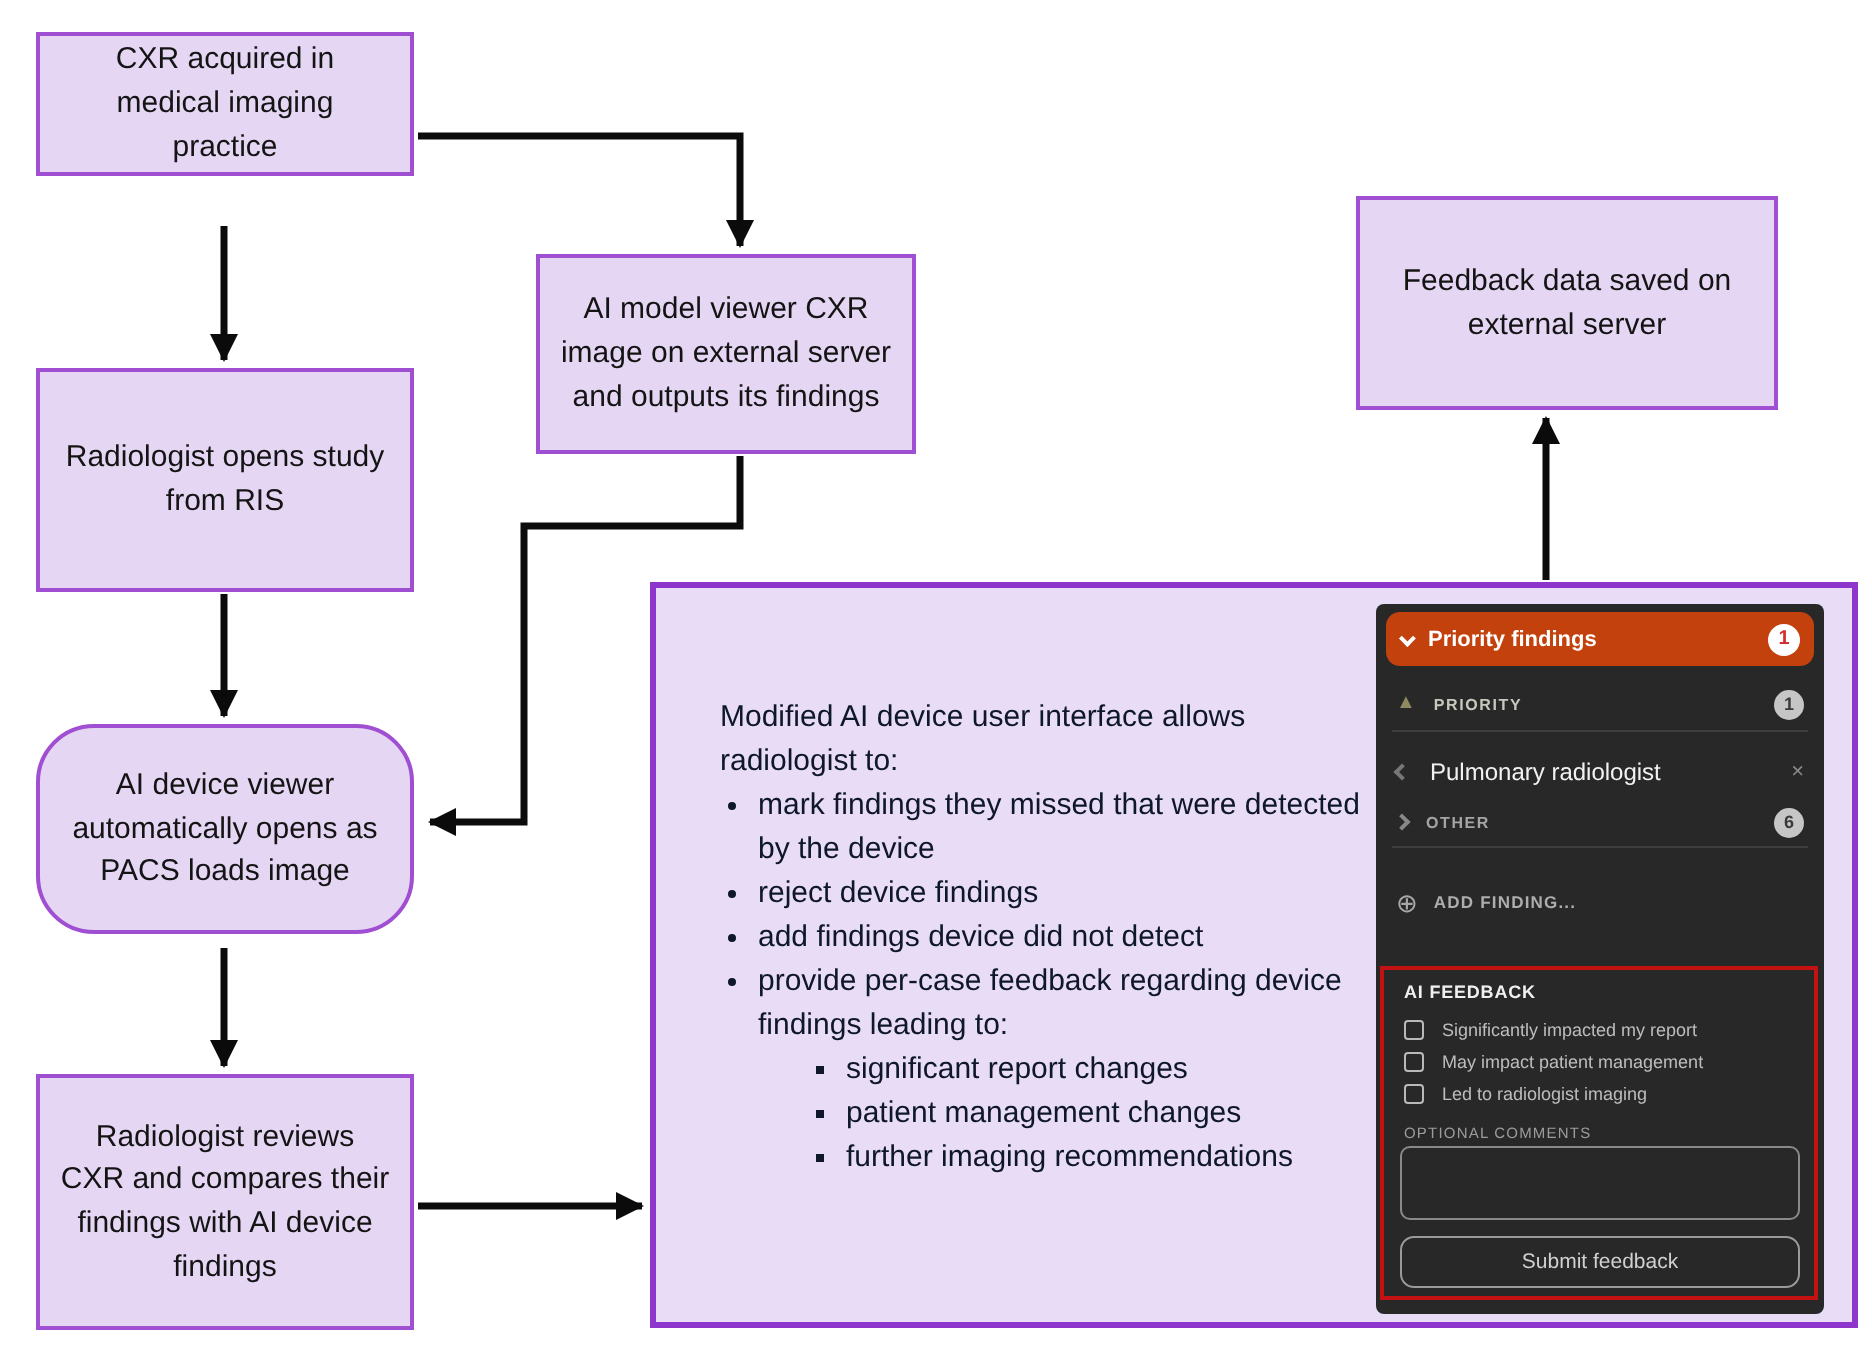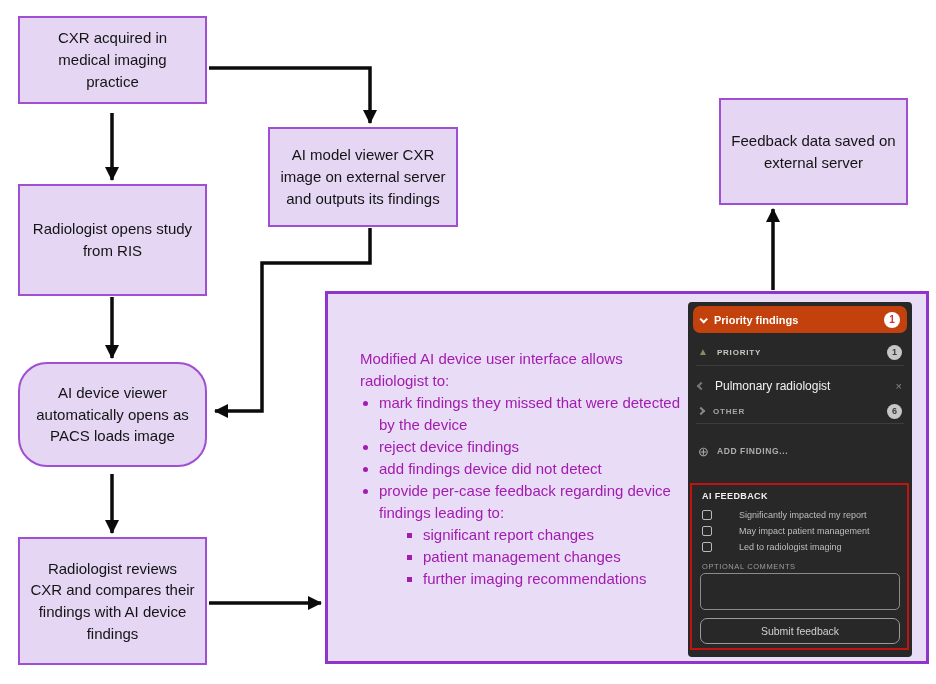--- a/index.html
+++ b/index.html
@@ -10,35 +10,35 @@
   }
   svg.arrows{position:absolute;left:0;top:0;width:936px;height:684px;z-index:1;}
 
   
   .fbox{
     position:absolute;z-index:2;
     background:#E5D6F4;border:2px solid #A04ED2;
     display:flex;align-items:center;justify-content:center;
     text-align:center;font-size:15px;line-height:1.45;padding:4px 10px;color:#141414;
   }
-  .b-cxr{left:18px;top:16px;width:189px;height:88px;}
+  .b-cxr{left:18px;top:16px;width:189px;height:72px;}
   .b-ris{left:18px;top:184px;width:189px;height:112px;}
   .b-viewer{left:18px;top:362px;width:189px;height:105px;border-radius:29px;}
   .b-review{left:18px;top:537px;width:189px;height:128px;}
   .b-model{left:268px;top:127px;width:190px;height:100px;}
-  .b-saved{left:678px;top:98px;width:189px;height:107px;margin-left:41px;}
+  .b-saved{left:678px;top:98px;width:211px;height:107px;}
 
   
   .bigbox{
     position:absolute;z-index:2;left:325px;top:291px;width:604px;height:373px;
     background:#E8DCF6;border:3px solid #8E35CC;
   }
   .bigtext{
     position:absolute;left:32px;top:54px;width:334px;
-    font-size:15px;line-height:22px;color:#a21caf;
+    font-size:15px;line-height:22px;color:#0f172a;
   }
   .bigtext ul{margin:0;padding-left:19px;list-style-type:disc;}
   .bigtext ul ul{padding-left:44px;list-style-type:square;}
 
   
   .panel{
     position:absolute;left:360px;top:8px;width:224px;height:355px;
     background:#282828;border-radius:4px;z-index:3;
     font-family:"Liberation Sans",sans-serif;
   }
@@ -73,21 +73,21 @@
   .r-other .lbl-sm{color:#A5A5A5;}
   .r-add{top:139px;height:20px;color:#A8A8A8;}
   .r-add .plus{font-size:13px;line-height:13px;}
   .r-add .lbl-add{font-size:8.5px;font-weight:bold;letter-spacing:.6px;color:#ADADAD;margin-left:8px;}
 
   .redbox{position:absolute;left:2px;right:3px;top:181px;height:167px;border:2px solid #C41212;}
   .fb-title{position:absolute;left:14px;top:189px;font-size:9px;font-weight:bold;letter-spacing:.4px;color:#F0F0F0;}
   .cb-row{position:absolute;left:14px;right:12px;height:12px;display:flex;align-items:center;}
   .cb1{top:207px;} .cb2{top:223px;} .cb3{top:239px;}
   .cbox{width:10px;height:10px;border:1.5px solid #B9B9B9;border-radius:2px;background:transparent;flex:none;}
-  .cb-lbl{font-size:9px;color:#BDBDBD;margin-left:27px;}
+  .cb-lbl{font-size:9px;color:#BDBDBD;margin-left:9px;}
   .opt-lbl{position:absolute;left:14px;top:260px;font-size:7.5px;letter-spacing:.6px;color:#9C9C9C;}
   .comments{
     position:absolute;left:12px;top:271px;width:200px;height:37px;
     background:transparent;border:1px solid #8A8A8A;border-radius:5px;resize:none;
     color:#ddd;font-family:"Liberation Sans",sans-serif;font-size:10px;
   }
   .submit{
     position:absolute;left:12px;top:316px;width:200px;height:26px;
     background:transparent;border:1px solid #9A9A9A;border-radius:7px;
     color:#D0D0D0;font-size:10.5px;font-family:"Liberation Sans",sans-serif;

